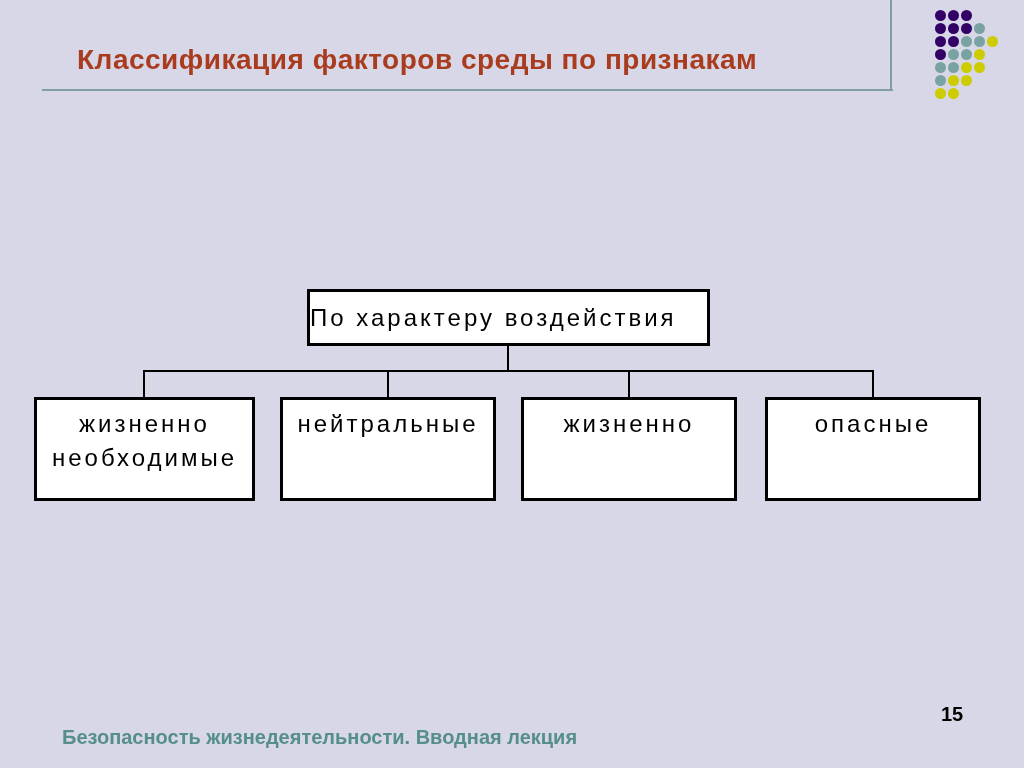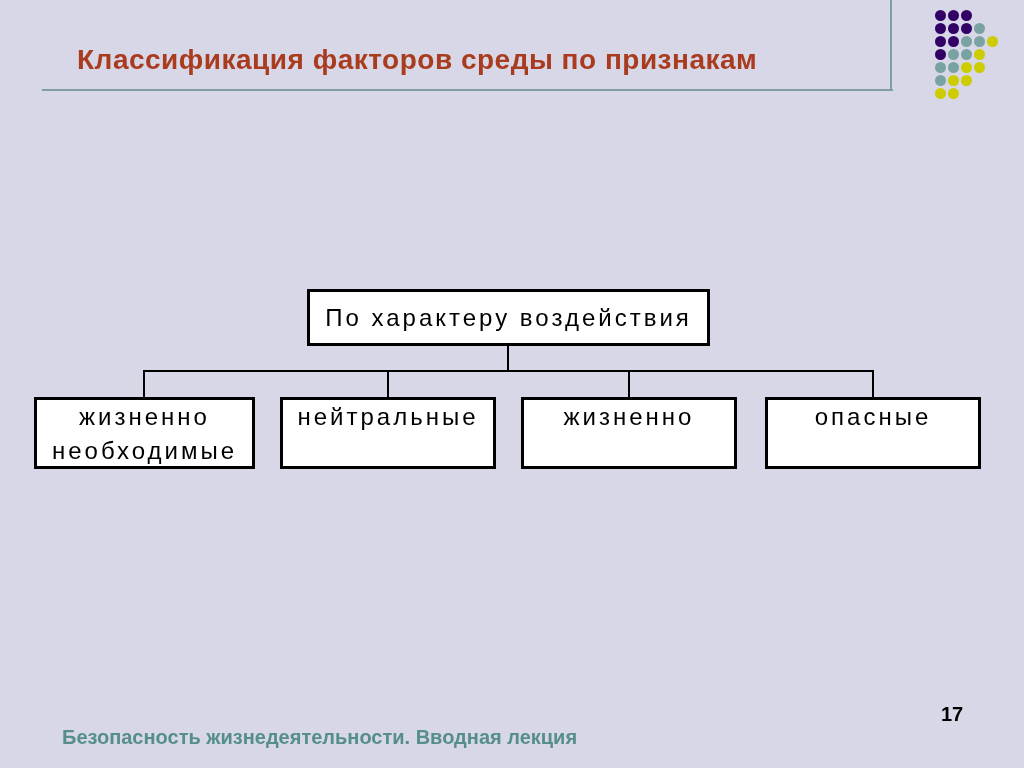--- a/index.html
+++ b/index.html
@@ -76,26 +76,25 @@
     text-align: center;
     line-height: 34px;
   }
   .root-node {
     left: 307px;
     top: 289px;
     width: 403px;
     height: 57px;
     display: flex;
     align-items: center;
-    justify-content: center;
   }
   .child-node {
     top: 397px;
-    height: 72px;
-    padding-top: 0;
+    height: 104px;
+    padding-top: 7px;
   }
   .child-0 { left: 34px;  width: 221px; }
   .child-1 { left: 280px; width: 216px; }
   .child-2 { left: 521px; width: 216px; }
   .child-3 { left: 765px; width: 216px; }
 
   
   .line {
     position: absolute;
     background: #000;
@@ -183,13 +182,13 @@
 <div class="node child-node child-2">
   <span>жизненно</span>
 </div>
 
 <div class="node child-node child-3">
   <span>опасные</span>
 </div>
 
 <div class="footer-text">Безопасность жизнедеятельности. Вводная лекция</div>
 
-<div class="page-number">17</div>
+<div class="page-number">15</div>
 
 </body></html>

